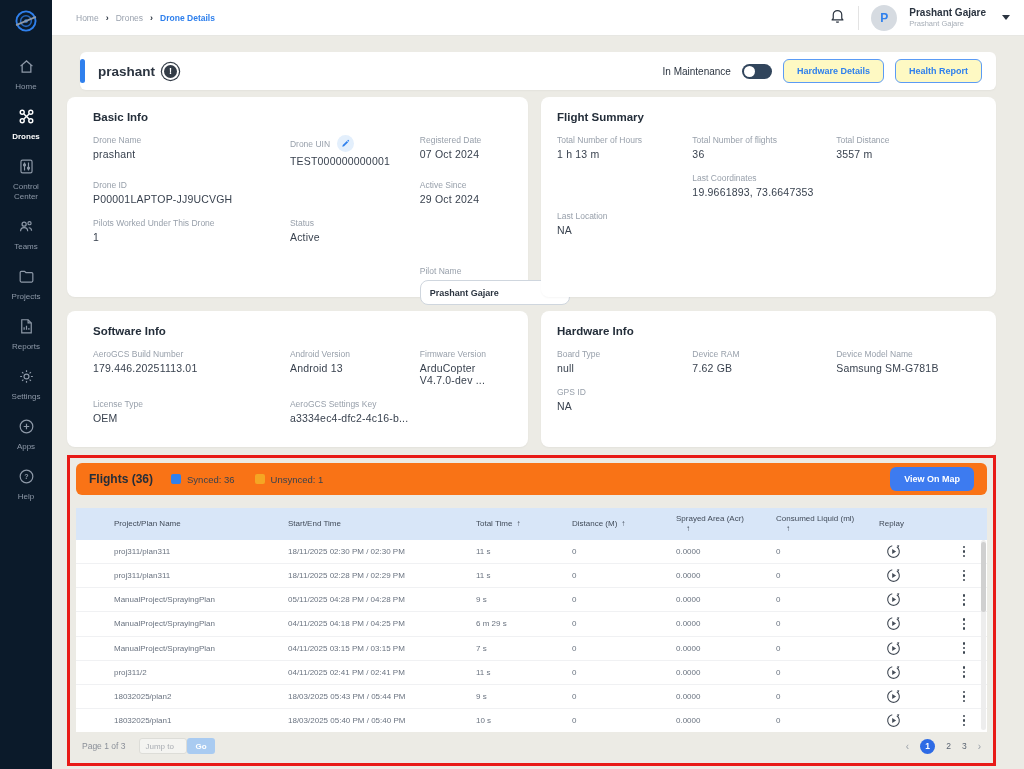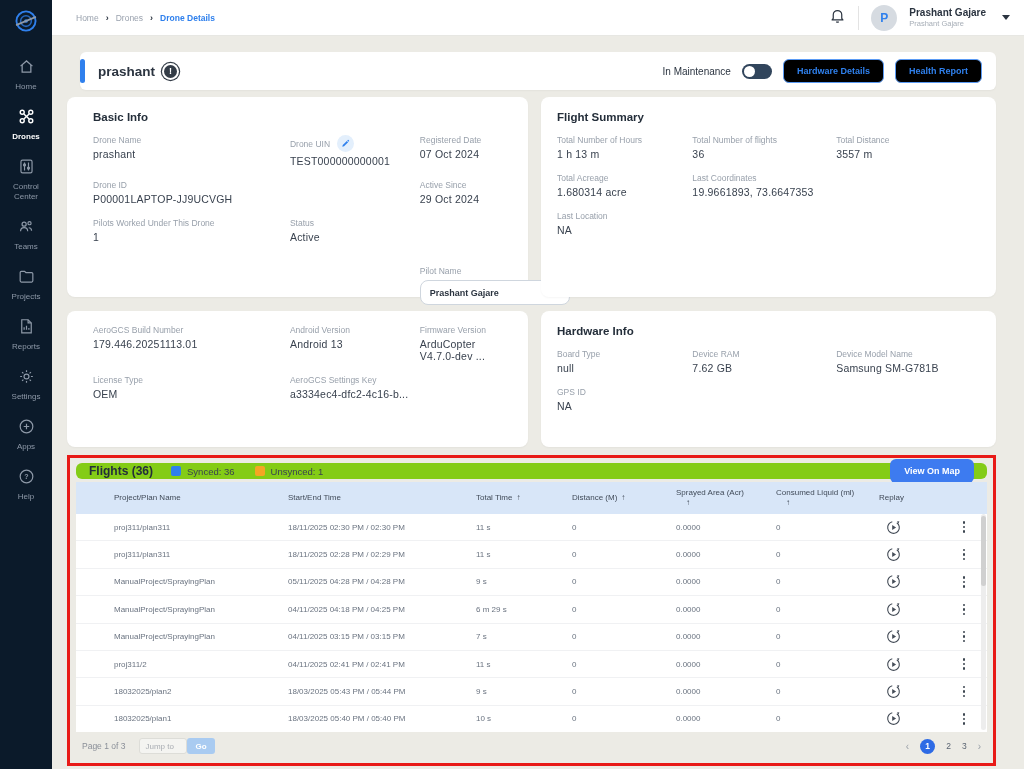--- a/index.html
+++ b/index.html
@@ -36,21 +36,21 @@
 
   
   .title-card { position:absolute; left:28px; right:28px; top:16px; height:38px; background:#FFFFFF; border-radius:6px; display:flex; align-items:center; padding:0 14px 0 18px; box-shadow:0 1px 2px rgba(0,0,0,0.04); }
   .title-accent { position:absolute; left:0; top:7px; width:5px; height:24px; border-radius:3px; background:#2F80ED; }
   .drone-title { font-size:13.5px; font-weight:bold; color:#2B3440; }
   .info-badge { margin-left:9px; width:13px; height:13px; border-radius:50%; background:#333C47; color:#FFF; font-size:9px; font-weight:bold; display:flex; align-items:center; justify-content:center; box-shadow:0 0 0 2px #FFF, 0 0 0 3.2px #333C47; }
   .title-right { margin-left:auto; display:flex; align-items:center; gap:11px; }
   .maint-lbl { font-size:10px; color:#2B3440; }
   .toggle { width:30px; height:15px; border-radius:8px; background:#31455C; position:relative; cursor:pointer; }
   .toggle .knob { position:absolute; left:2px; top:2px; width:11px; height:11px; border-radius:50%; background:#FFF; }
-  .btn-outline { border:1px solid #5B9BF5; color:#2F80ED; background:#000000; font-size:9px; font-weight:bold; border-radius:6px; padding:6px 13px; cursor:pointer; font-family:inherit; }
+  .btn-outline { border:1px solid #5B9BF5; color:#2F80ED; background:#fef9c3; font-size:9px; font-weight:bold; border-radius:6px; padding:6px 13px; cursor:pointer; font-family:inherit; }
 
   
   .card { background:#FFF; border-radius:8px; box-shadow:0 1px 2px rgba(0,0,0,0.04); padding:14px 16px 10px 26px; }
   .cards-row1 { position:absolute; left:15px; right:28px; top:61px; height:200px; display:flex; gap:13px; }
   .cards-row2 { position:absolute; left:15px; right:28px; top:275px; height:136px; display:flex; gap:13px; }
   .card-basic { width:461px; }
   .card-flight, .card-hw { flex:1; padding-left:16px; }
   .card-sw { width:461px; }
   .card-title { font-size:11.5px; font-weight:bold; color:#242E3A; margin-bottom:12px; }
   .fgrid { display:grid; row-gap:13px; }
@@ -61,21 +61,21 @@
   .field { display:flex; flex-direction:column; gap:3px; }
   .f-label { font-size:8.5px; color:#98A0AB; display:flex; align-items:center; gap:7px; }
   .f-value { font-size:10.5px; color:#39424F; letter-spacing:0.2px; }
   .c1 { grid-column:1; } .c2 { grid-column:2; } .c3 { grid-column:3; }
   .edit-circ { width:17px; height:17px; border-radius:50%; background:#E3EFFC; display:flex; align-items:center; justify-content:center; cursor:pointer; }
   .select-box { margin-top:1px; width:150px; height:25px; border:1px solid #CFD6DE; border-radius:8px; display:flex; align-items:center; justify-content:space-between; padding:0 9px; cursor:pointer; background:#FFF; }
   .select-box .sel-val { font-size:9px; font-weight:bold; color:#2B3440; }
 
   
   .flights-wrap { position:absolute; left:15px; right:28px; top:419px; height:311px; border:3px solid #E81A17; display:flex; flex-direction:column; padding:5px 6px; }
-  .fl-header { height:16px; background:#84cc16; border-radius:6px; display:flex; align-items:center; padding:0 13px; margin-bottom:3px; }
+  .fl-header { height:32px; background:#f97316; border-radius:6px; display:flex; align-items:center; padding:0 13px; margin-bottom:13px; }
   .fl-title { font-size:12px; font-weight:bold; color:#242E3A; margin-right:18px; }
   .legend { display:flex; align-items:center; gap:6px; margin-right:20px; font-size:9.5px; color:#39424F; }
   .sq { width:10px; height:10px; border-radius:2px; }
   .btn-fill { margin-left:auto; background:#3D7BF0; color:#FFF; border:none; font-size:9px; font-weight:bold; border-radius:6px; padding:7px 14px; cursor:pointer; font-family:inherit; }
   .fl-table { flex:1; background:#FFF; display:flex; flex-direction:column; position:relative; overflow:hidden; }
   .thead { height:32px; background:#D8E6F8; display:grid; grid-template-columns:174px 188px 96px 104px 100px 103px 56px 1fr; align-items:center; padding:0 10px 0 38px; }
   .th { font-size:8px; color:#414B59; line-height:1.3; }
   .th .arrow { color:#414B59; font-size:8px; margin-left:4px; }
   .th.two-line { display:flex; flex-direction:column; align-items:flex-start; }
   .th.two-line .arrow { margin-left:10px; }
@@ -312,38 +312,35 @@
               <span class="f-value">1 h 13 m</span>
             </div>
           <div class="field c2">
               <span class="f-label">Total Number of flights</span>
               <span class="f-value">36</span>
             </div>
           <div class="field c3">
               <span class="f-label">Total Distance</span>
               <span class="f-value">3557 m</span>
             </div>
-          <div class="field c1">
-              <span class="f-label">Total Acreage</span>
-              <span class="f-value">1.680314 acre</span>
-            </div>
           <div class="field c2">
               <span class="f-label">Last Coordinates</span>
               <span class="f-value">19.9661893, 73.6647353</span>
             </div>
           <div class="field c1" style="grid-row:3;">
               <span class="f-label">Last Location</span>
               <span class="f-value">NA</span>
             </div>
         </div>
       </section>
     </div>
 
     <div class="cards-row2">
       <section class="card card-sw">
+        <h3 class="card-title">Software Info</h3>
         <div class="fgrid g-sw">
           <div class="field c1">
               <span class="f-label">AeroGCS Build Number</span>
               <span class="f-value">179.446.20251113.01</span>
             </div>
           <div class="field c2">
               <span class="f-label">Android Version</span>
               <span class="f-value">Android 13</span>
             </div>
           <div class="field c3">

